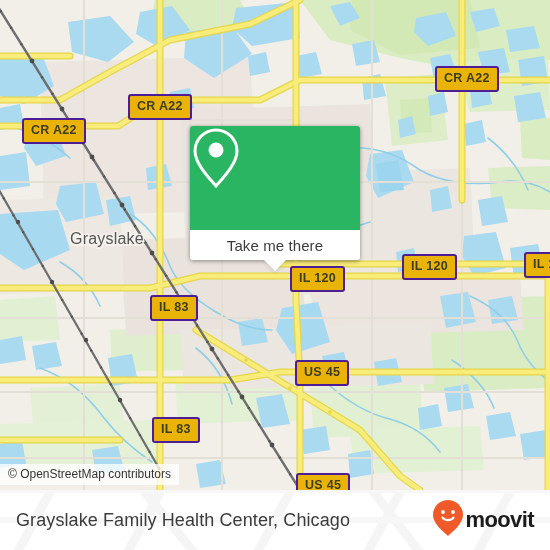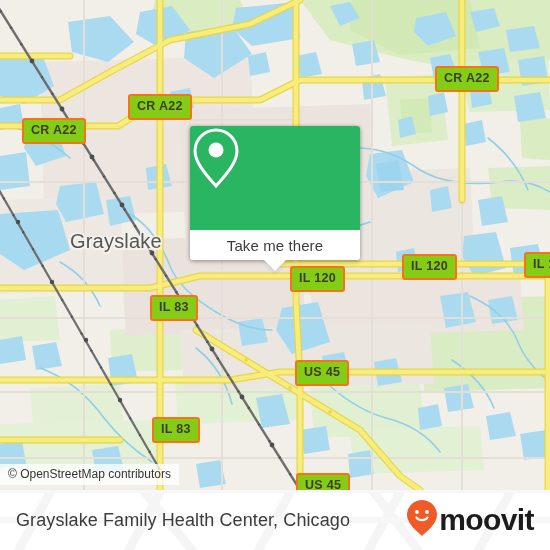--- a/index.html
+++ b/index.html
@@ -14,39 +14,39 @@
   .map{
     position:absolute;left:0;top:0;width:550px;height:490px;
     background:#f2efe9;
     overflow:hidden;
   }
   .map svg{position:absolute;left:0;top:0;}
 
   
   .shield{
     position:absolute;
-    background:#84cc16;
-    border:2px solid #f97316;
+    background:#eab308;
+    border:2px solid #4c1d95;
     border-radius:3px;
     color:#3d3d23;
     font-size:11px;
     font-weight:bold;
     letter-spacing:.3px;
     line-height:1;
     padding:3px 5px 4px 5px;
     white-space:nowrap;
     box-sizing:border-box;
   }
   .shield.big{font-size:12.5px;padding:4px 7px 5px 7px;}
 
   
   .place-label{
     position:absolute;
     color:#555;
-    font-size:20px;
+    font-size:16px;
     letter-spacing:.2px;
     white-space:nowrap;
     text-shadow:
       -1.5px -1.5px 0 #f6f3ee, 1.5px -1.5px 0 #f6f3ee,
       -1.5px  1.5px 0 #f6f3ee, 1.5px  1.5px 0 #f6f3ee,
       0 0 3px #f6f3ee;
   }
 
   
   .popup{
@@ -104,21 +104,21 @@
   }
   .footer-title{
     position:absolute;left:16px;top:50%;transform:translateY(-50%);
     color:#3c3c3c;font-size:18px;letter-spacing:.1px;white-space:nowrap;
   }
   .brand{
     position:absolute;right:16px;top:50%;transform:translateY(-50%);
     display:flex;align-items:center;gap:2px;
   }
   .brand-word{
-    color:#1c1c1c;font-size:30px;font-weight:bold;letter-spacing:-.6px;
+    color:#1c1c1c;font-size:22px;font-weight:bold;letter-spacing:-.6px;
     line-height:1;
   }
 </style>
 </head>
 <body>
 
 <div id="app">
 
   <div class="map">
 

